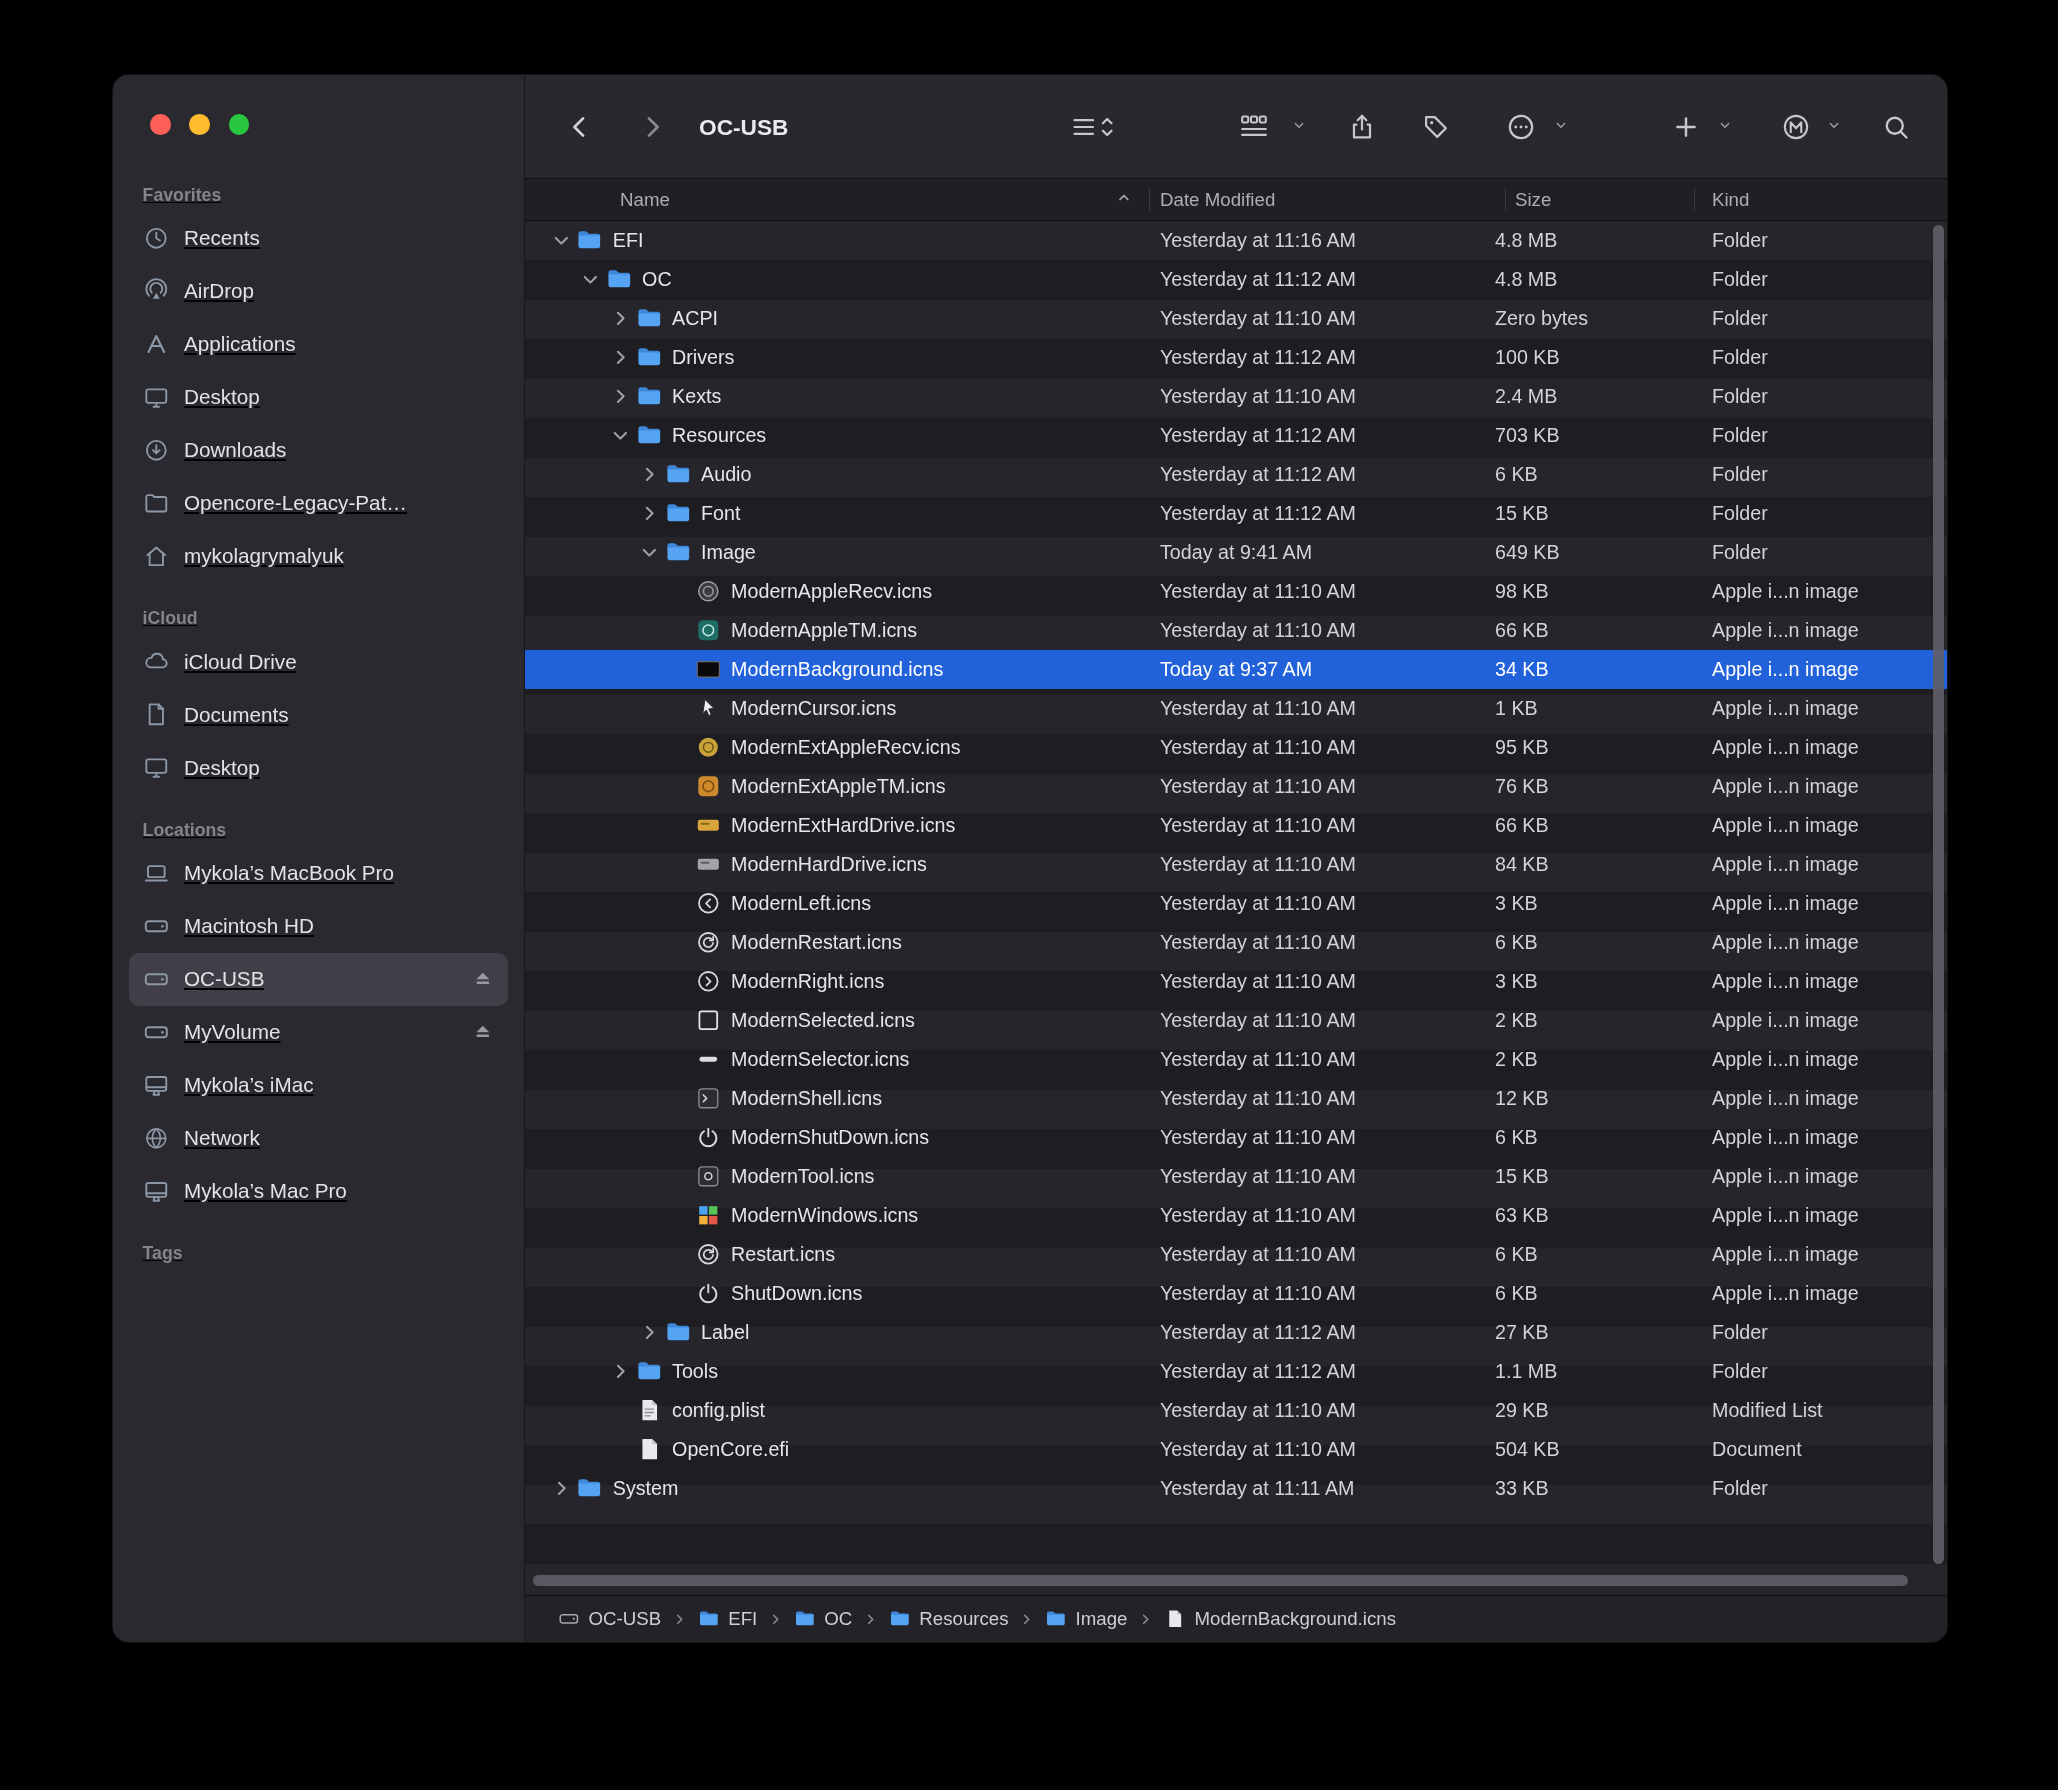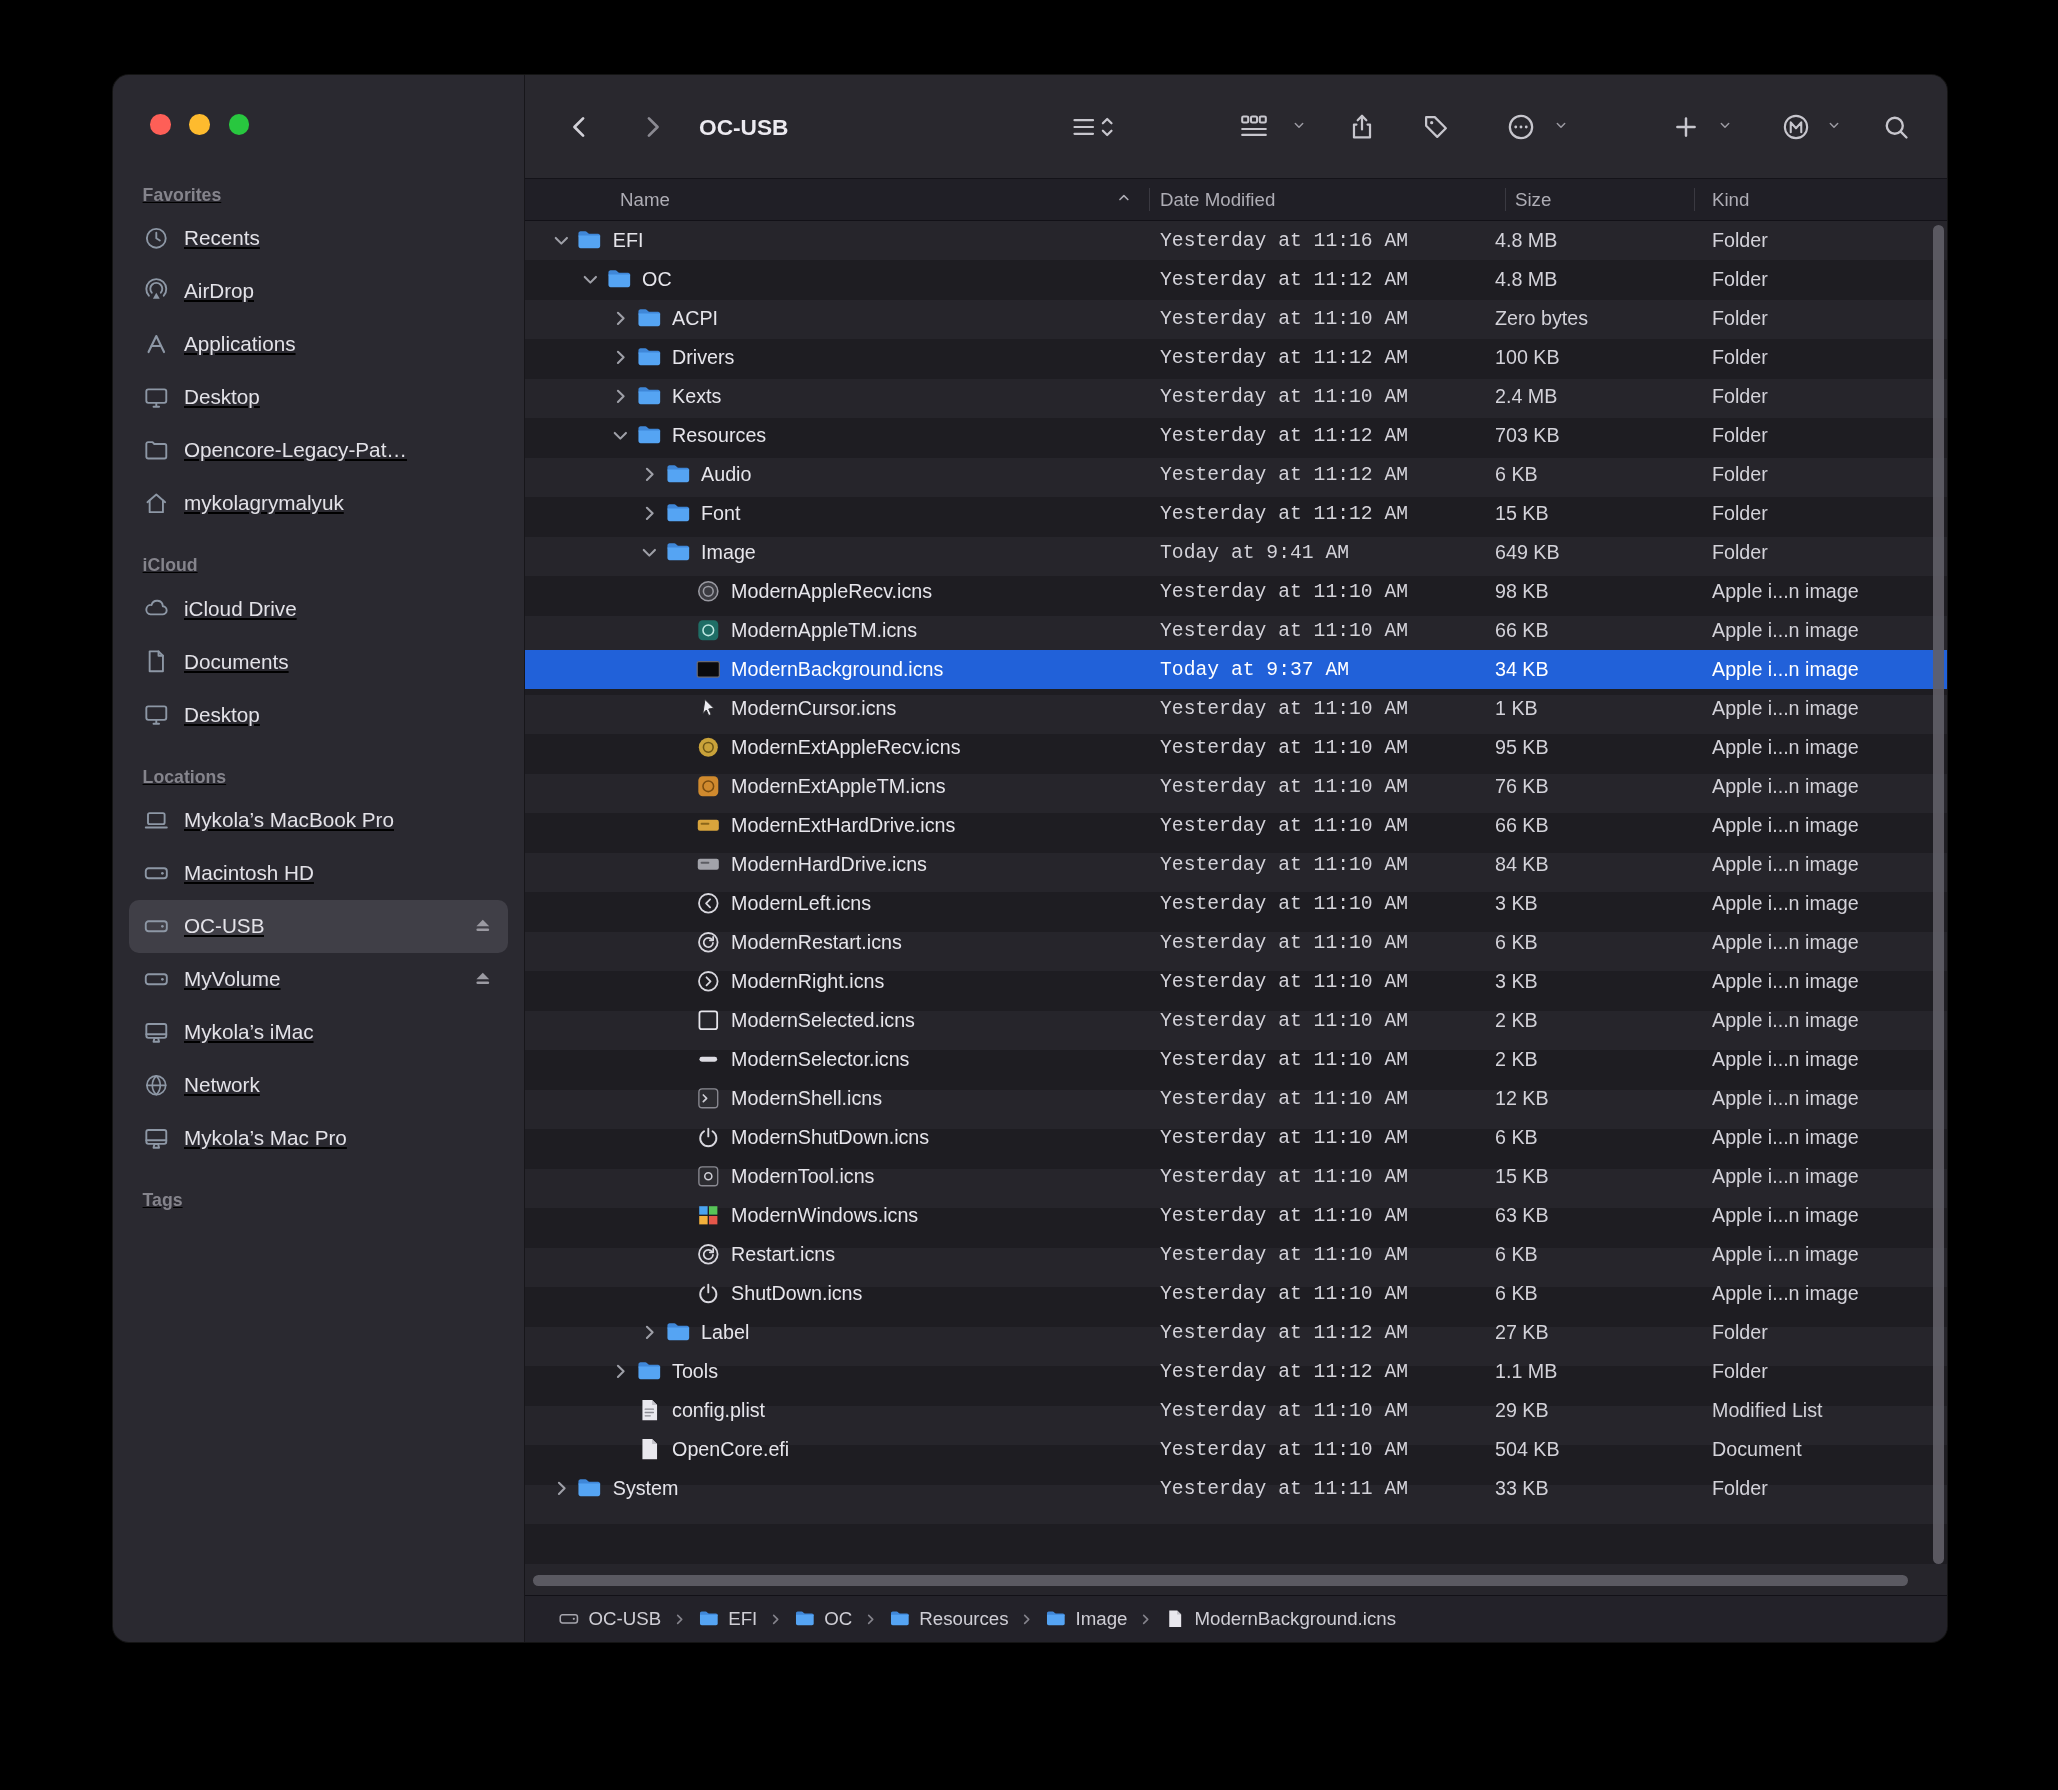--- a/index.html
+++ b/index.html
@@ -52,21 +52,21 @@
           background:repeating-linear-gradient(to bottom, #26252b 0 39px, #1e1d22 39px 79px); }
   .rows { position:relative; }
   .row { position:relative; height:39px; display:flex; align-items:center;
          font-size:19.7px; color:#e6e5eb; cursor:default; }
   .row.selected { background:#2161d9; color:#fff; }
   .indent { flex:none; }
   .disc { width:29.6px; height:23.6px; flex:none; display:flex; align-items:center; justify-content:center; }
   .disc svg { width:20.7px; height:20.7px; }
   .f-icn { width:26.6px; height:26.6px; flex:none; margin-right:9.9px; }
   .fname { white-space:nowrap; }
-  .fdate { position:absolute; left:635px; color:#d3d2d9; white-space:nowrap;font-family:Liberation Mono, monospace; }
+  .fdate { position:absolute; left:635px; color:#d3d2d9; white-space:nowrap; }
   .fsize { position:absolute; left:970px; width:187px; color:#d3d2d9; white-space:nowrap; }
   .fkind { position:absolute; left:1187px; color:#d3d2d9; white-space:nowrap; }
   .row.selected .fdate, .row.selected .fsize, .row.selected .fkind { color:#fff; }
 
   .vscroll { position:absolute; right:3px; top:3.9px; width:10.8px; height:calc(100% - 35px);
              background:#615f67; border-radius:5.9px; opacity:.9; }
   .hscroll { position:absolute; left:7.9px; right:39px; bottom:8.9px; height:10.8px;
              background:#615f67; border-radius:5.9px; opacity:.9; }
 
   .pathbar { height:47px; flex:none; background:#232229; border-top:1px solid #121117;
@@ -122,20 +122,30 @@
 
     </div>
     <div class="sb-item">
       <span class="icn sb-icn">
               <svg viewBox="0 0 24 24" fill="none" stroke="currentColor" stroke-width="1.7" stroke-linecap="round" stroke-linejoin="round">
                 <rect x="3" y="4.8" width="18" height="12.2" rx="1.8"></rect>
                 <path d="M9.5 20.5h5M12 17v3.5"></path>
               </svg>
             </span>
       <span class="sb-label">Desktop</span>
+
+    </div>
+    <div class="sb-item">
+      <span class="icn sb-icn">
+              <svg viewBox="0 0 24 24" fill="none" stroke="currentColor" stroke-width="1.7" stroke-linecap="round" stroke-linejoin="round">
+                <circle cx="12" cy="12" r="8.5"></circle>
+                <path d="M12 7.5v7M9 11.8l3 3 3-3"></path>
+              </svg>
+            </span>
+      <span class="sb-label">Downloads</span>
 
     </div>
     <div class="sb-item">
       <span class="icn sb-icn">
               <svg viewBox="0 0 24 24" fill="none" stroke="currentColor" stroke-width="1.7" stroke-linecap="round" stroke-linejoin="round">
                 <path d="M3 6.2c0-.9.7-1.6 1.6-1.6h4l1.6 1.7h9.2c.9 0 1.6.7 1.6 1.6v9.9c0 .9-.7 1.6-1.6 1.6H4.6c-.9 0-1.6-.7-1.6-1.6z"></path>
               </svg>
             </span>
       <span class="sb-label">Opencore-Legacy-Pat…</span>
 

